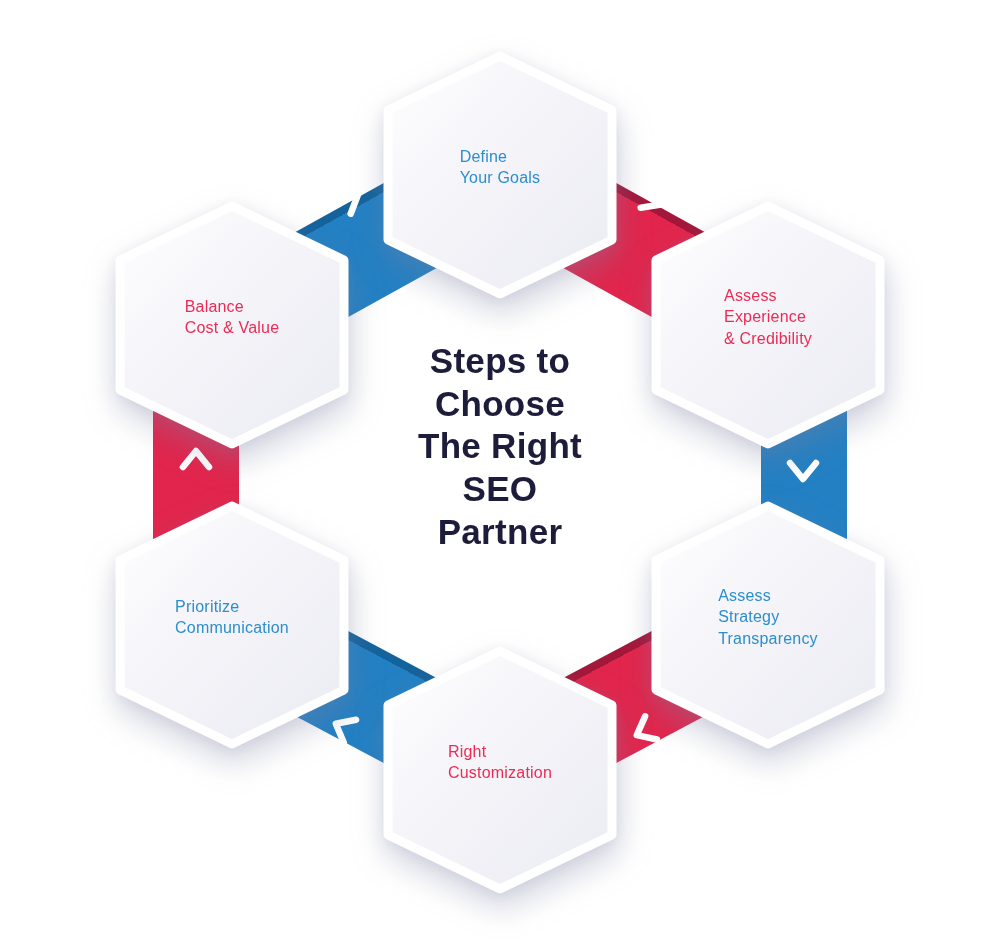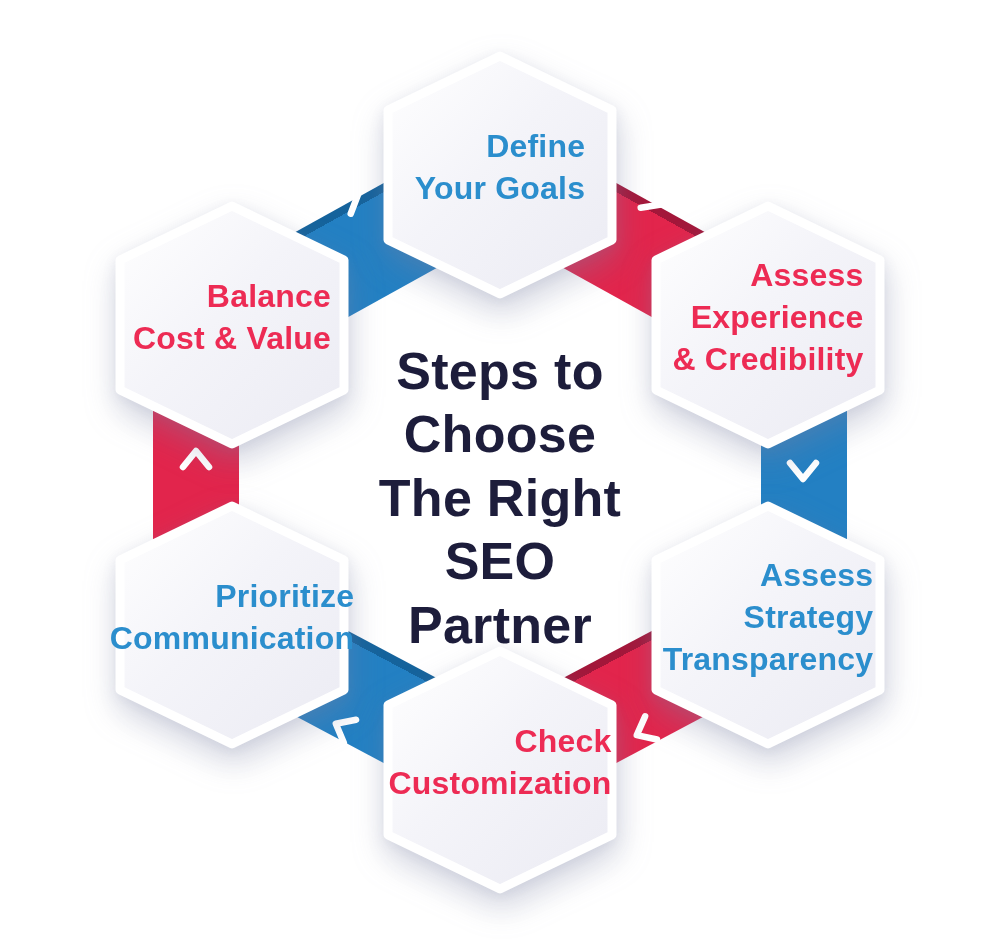--- a/index.html
+++ b/index.html
@@ -26,31 +26,31 @@
 
   
   .hex{position:absolute;width:240px;height:250px;z-index:3;}
   .hex svg{position:absolute;left:0;top:0;width:240px;height:250px;
            filter:drop-shadow(2px 14px 16px rgba(120,125,160,0.30))
                   drop-shadow(0 4px 6px rgba(120,125,160,0.14));}
   .hex .label{
     position:absolute;left:0;top:0;width:100%;height:100%;
     display:flex;align-items:center;justify-content:center;
     padding-bottom:16px;box-sizing:border-box;
-    text-align:right;font-weight:700;font-size:32px;line-height:1.32;
+    text-align:left;font-weight:400;font-size:16px;line-height:1.32;
     white-space:pre-line;letter-spacing:0.2px;
   }
   .label.blue{color:#2b8ecd;}
   .label.red{color:#ed2b54;}
 
   
   .center-title{
     position:absolute;left:350px;top:340px;width:300px;z-index:4;
     text-align:center;color:#1d1d3b;
-    font-weight:800;font-size:52px;line-height:1.22;
+    font-weight:800;font-size:35px;line-height:1.22;
     white-space:pre-line;letter-spacing:0.3px;
   }
 </style>
 </head>
 <body>
 
 <div id="canvas">
 
   <svg width="0" height="0" style="position:absolute" aria-hidden="true">
     <defs>
@@ -123,21 +123,21 @@
     </svg>
     <div class="label blue">Assess
 Strategy
 Transparency</div>
   </div>
 
   <div class="hex" style="left:380px;top:645px;">
     <svg viewBox="0 0 240 250">
       <path d="M120 6 L232 60 L232 190 L120 244 L8 190 L8 60 Z" fill="url(#hexgrad)" stroke="#ffffff" stroke-width="9" stroke-linejoin="round"></path>
     </svg>
-    <div class="label red">Check
+    <div class="label red">Right
 Customization</div>
   </div>
 
   <div class="hex" style="left:112px;top:200px;">
     <svg viewBox="0 0 240 250">
       <path d="M120 6 L232 60 L232 190 L120 244 L8 190 L8 60 Z" fill="url(#hexgrad)" stroke="#ffffff" stroke-width="9" stroke-linejoin="round"></path>
     </svg>
     <div class="label red">Balance
 Cost &amp; Value</div>
   </div>

